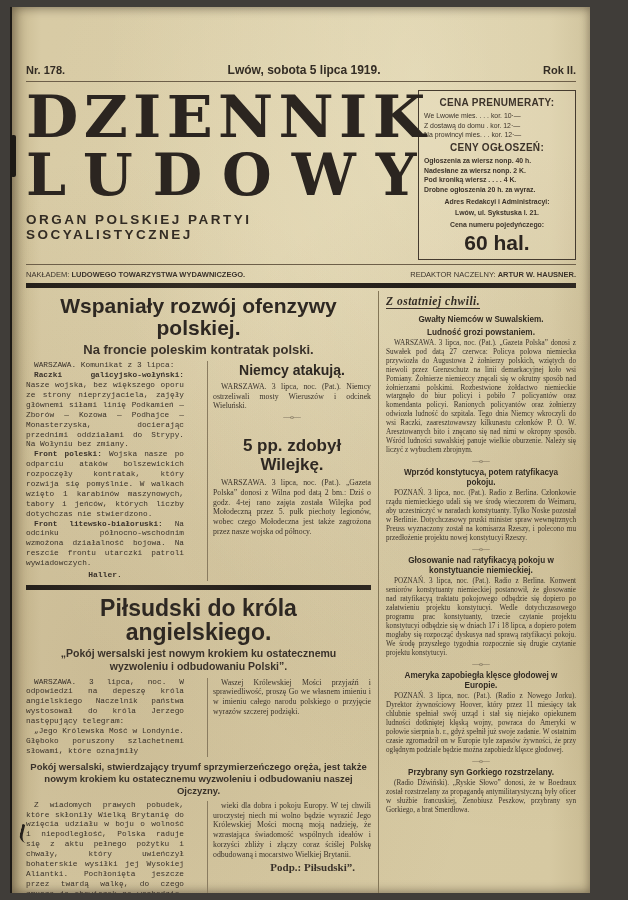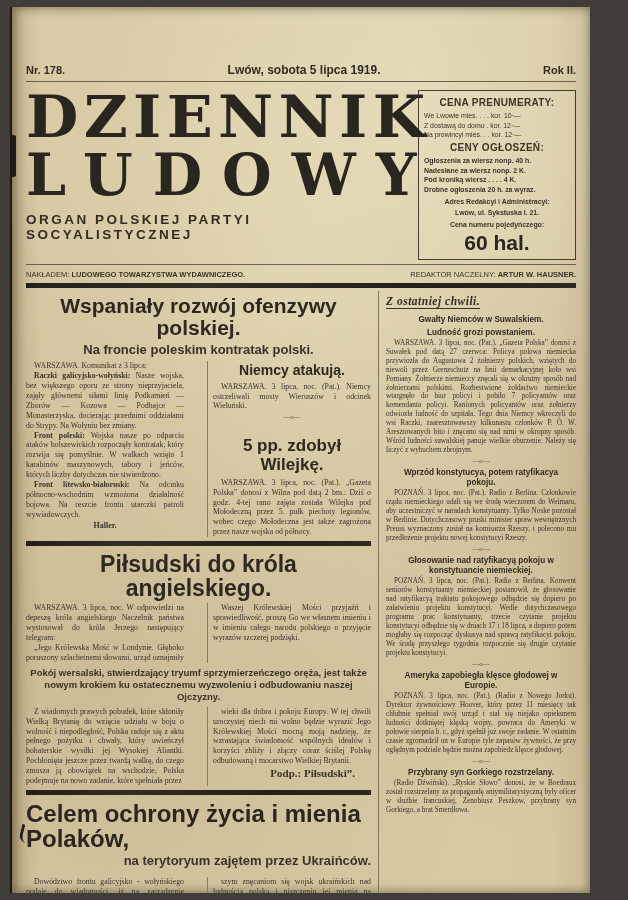--- a/index.html
+++ b/index.html
@@ -39,21 +39,21 @@
   .pubrow b{font-weight:bold;}
   .rule-heavy{height:5px;background:linear-gradient(90deg,#241f1a,#332c24 30%,#241f1a 70%,#2e2822);margin-top:4px;}
   
   .content{display:flex;margin-top:3px;}
   .main-col{width:352px;box-sizing:border-box;padding-right:7px;}
   .side-col{flex:1;min-width:0;border-left:1px solid #837657;padding-left:7px;}
   .lead-head{font:bold 21px/1.05 "Liberation Sans",sans-serif;text-align:center;margin:4px 0 3px;color:#2e2822;}
   .sub1{font:bold 9.5px/1.25 "Liberation Sans",sans-serif;text-align:center;}
   .sub2{font:bold 13px/1.2 "Liberation Sans",sans-serif;text-align:center;margin:2px 0 4px;}
   .twocol{display:flex;}
-  .cA{flex:1;min-width:0;padding-right:23px;border-right:1px solid #8a7c60;}
+  .cA{flex:1;min-width:0;padding-right:23px;border-right:1px solid #8a7c60;font-family:Liberation Mono, monospace;}
   .cB{flex:1;min-width:0;padding-left:5px;}
   .p{font-size:7.8px;line-height:1.27;text-align:justify;text-indent:8px;margin:0;}
   .lead-in{font-weight:bold;}
   .sig{font-weight:bold;text-align:center;font-size:8px;margin:1px 0 2px;}
   .midhead{font:bold 14px/1.1 "Liberation Sans",sans-serif;text-align:center;margin:2px 0 3px;color:#2e2822;}
   .midhead.big{font-size:17px;margin-top:16px;}
   .oo{text-align:center;font-size:7px;line-height:1;margin:3px 0;color:#4a4035;}
   .head2{font:bold 23px/1.05 "Liberation Sans",sans-serif;text-align:center;margin:6px 0 3px;color:#2e2822;}
   .quote{font:bold 10.5px/1.25 "Liberation Sans",sans-serif;text-align:center;margin:0 8px 4px;}
   .pullquote{font:bold 9.5px/1.3 "Liberation Sans",sans-serif;text-align:center;margin:4px 4px 3px;}
@@ -138,24 +138,25 @@
           <p class="p">WARSZAWA. 3 lipca, noc. (Pat.). Niemcy ostrzeliwali mosty Wieruszów i odcinek Wieluński.</p>
           <div class="oo">—o—</div>
           <h2 class="midhead big">5 pp. zdobył Wilejkę.</h2>
           <p class="p">WARSZAWA. 3 lipca, noc. (Pat.). „Gazeta Polska” donosi z Wilna pod datą 2 bm.: Dziś o godz. 4-tej rano zajęta została Wilejka pod Mołodeczną przez 5. pułk piechoty legionów, wobec czego Mołodeczna jest także zagrożona przez nasze wojska od północy.</p>
         </div>
       </div>
 
       <div class="rule-heavy"></div>
 
       <h1 class="head2">Piłsudski do króla angielskiego.</h1>
+      <div class="quote">„Pokój wersalski jest nowym krokiem ku ostatecznemu wyzwoleniu i odbudowaniu Polski”.</div>
       <div class="twocol">
         <div class="cA">
           <p class="p">WARSZAWA. 3 lipca, noc. W odpowiedzi na depeszę króla angielskiego Naczelnik państwa wystosował do króla Jerzego następujący telegram:</p>
-          <p class="p">„Jego Królewska Mość w Londynie. Głęboko poruszony szlachetnemi słowami, urząd oznajmiły</p>
+          <p class="p">„Jego Królewska Mość w Londynie. Głęboko poruszony szlachetnemi słowami, które oznajmiły</p>
         </div>
         <div class="cB">
           <p class="p">Waszej Królewskiej Mości przyjaźń i sprawiedliwość, proszę Go we własnem imieniu i w imieniu całego narodu polskiego o przyjęcie wyrazów szczerej podzięki.</p>
         </div>
       </div>
       <div class="pullquote">Pokój wersalski, stwierdzający tryumf sprzymierzeńczego oręża, jest także nowym krokiem ku ostatecznemu wyzwoleniu i odbudowaniu naszej Ojczyzny.</div>
       <div class="twocol">
         <div class="cA">
           <p class="p">Z wiadomych prawych pobudek, które skłoniły Wielką Brytanię do wzięcia udziału w boju o wolność i niepodległość, Polska raduje się z aktu pełnego pożytku i chwały, który uwieńczył bohaterskie wysiłki jej Wysokiej Aliantki. Pochłonięta jeszcze przez twardą walkę, do czego zmusza ją obowiązek na wschodzie, Polska podejmuje na nowo zadanie, które spełniała przez</p>
         </div>

